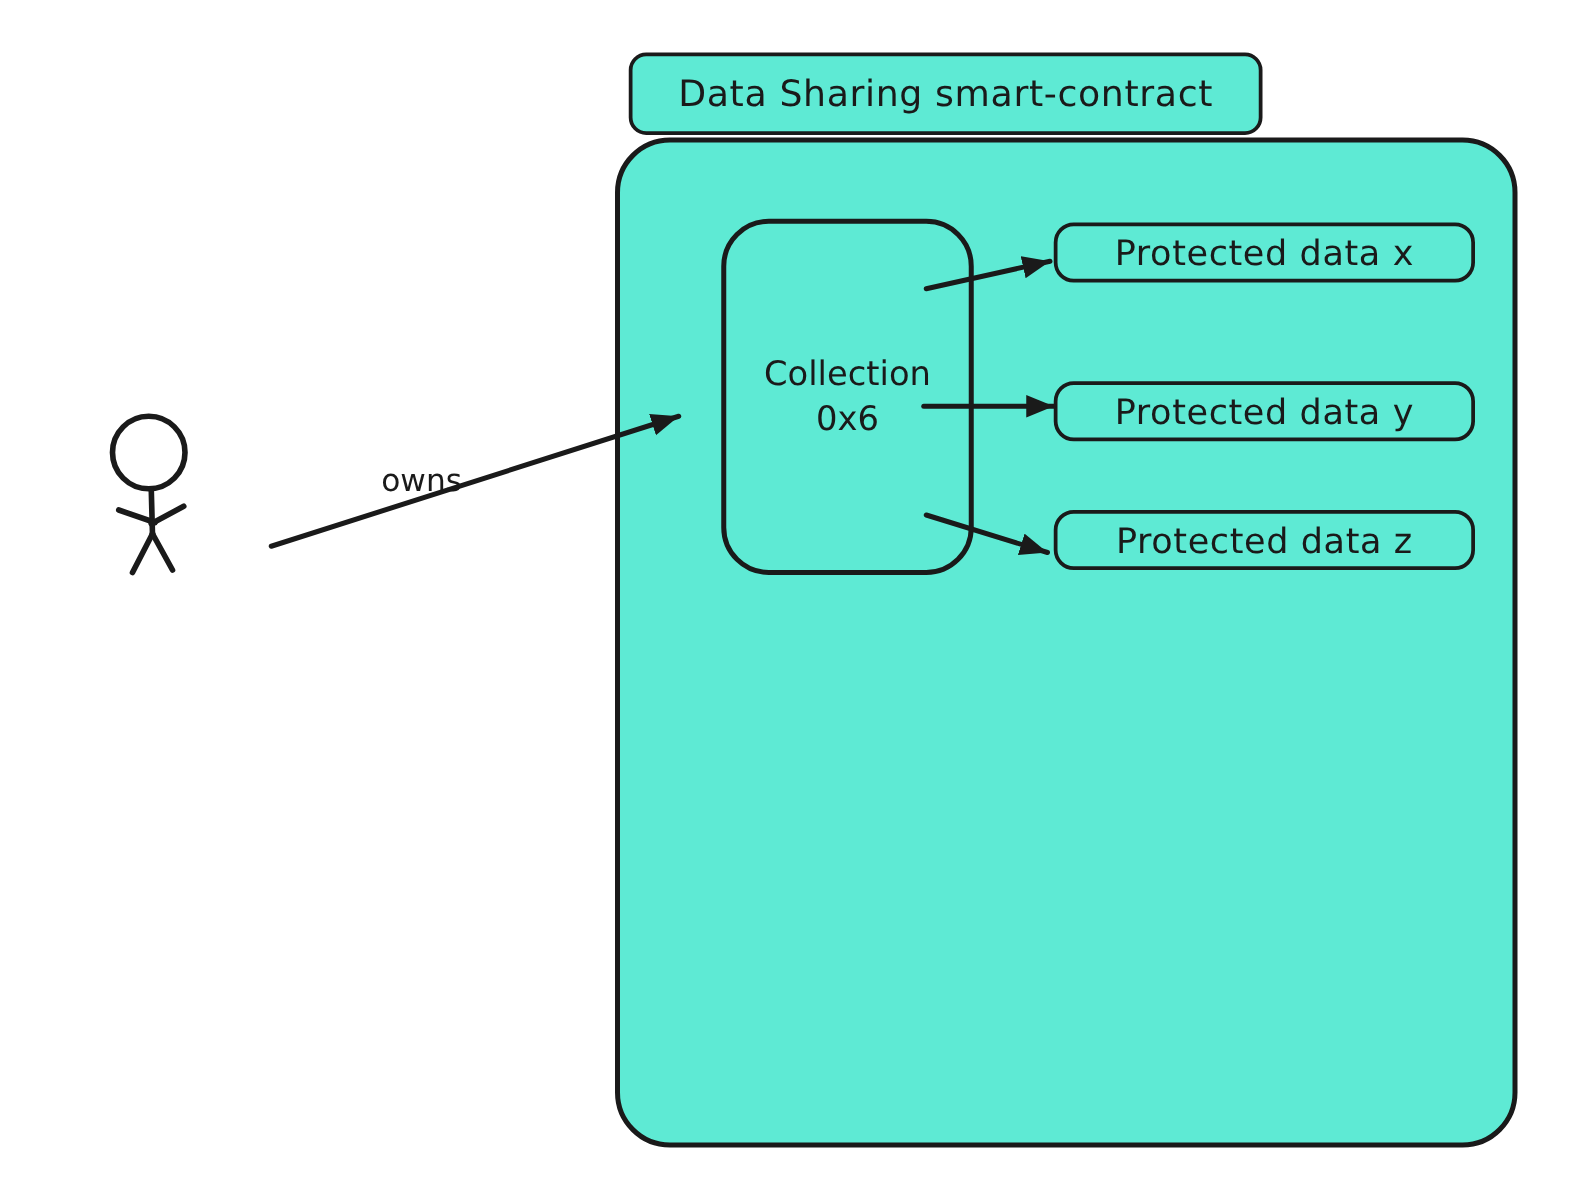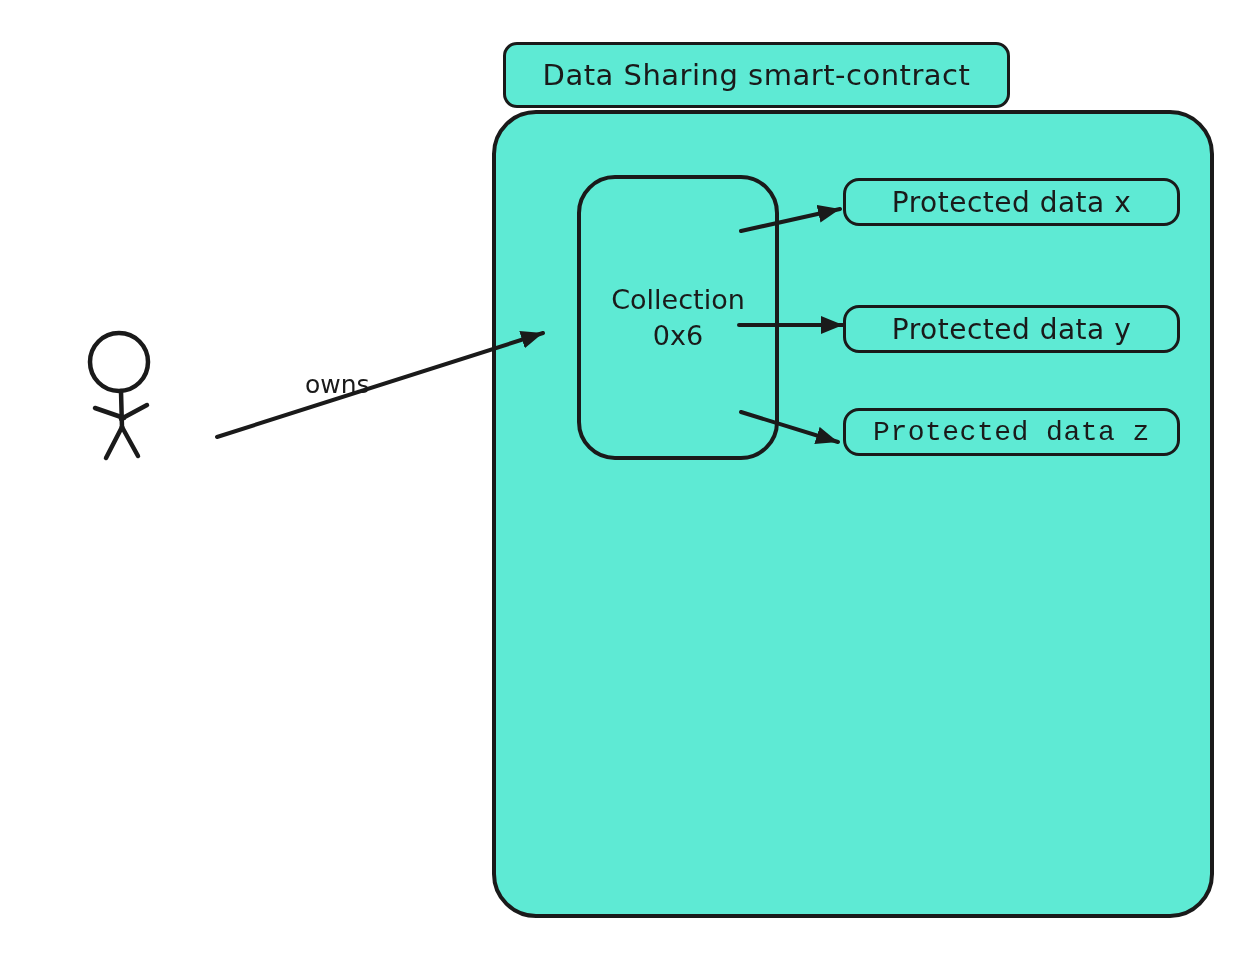--- a/index.html
+++ b/index.html
@@ -50,21 +50,21 @@
     width: 337px; height: 48px;
     border-radius: 16px;
     border-width: 3.5px;
     display: flex; align-items: center; justify-content: center;
     font-size: 28px;
     letter-spacing: 0.5px;
     z-index: 2;
   }
   .pd-x { top: 178px; }
   .pd-y { top: 305px; }
-  .pd-z { top: 408px; font-family: Liberation Mono, monospace; }
+  .pd-z { top: 408px; }
   .wallet-label {
     position: absolute;
     left: 36px; top: 482px;
     font-size: 28px;
     line-height: 40px;
     white-space: pre;
   }
   .owns-label {
     position: absolute;
     left: 305px; top: 338px;

